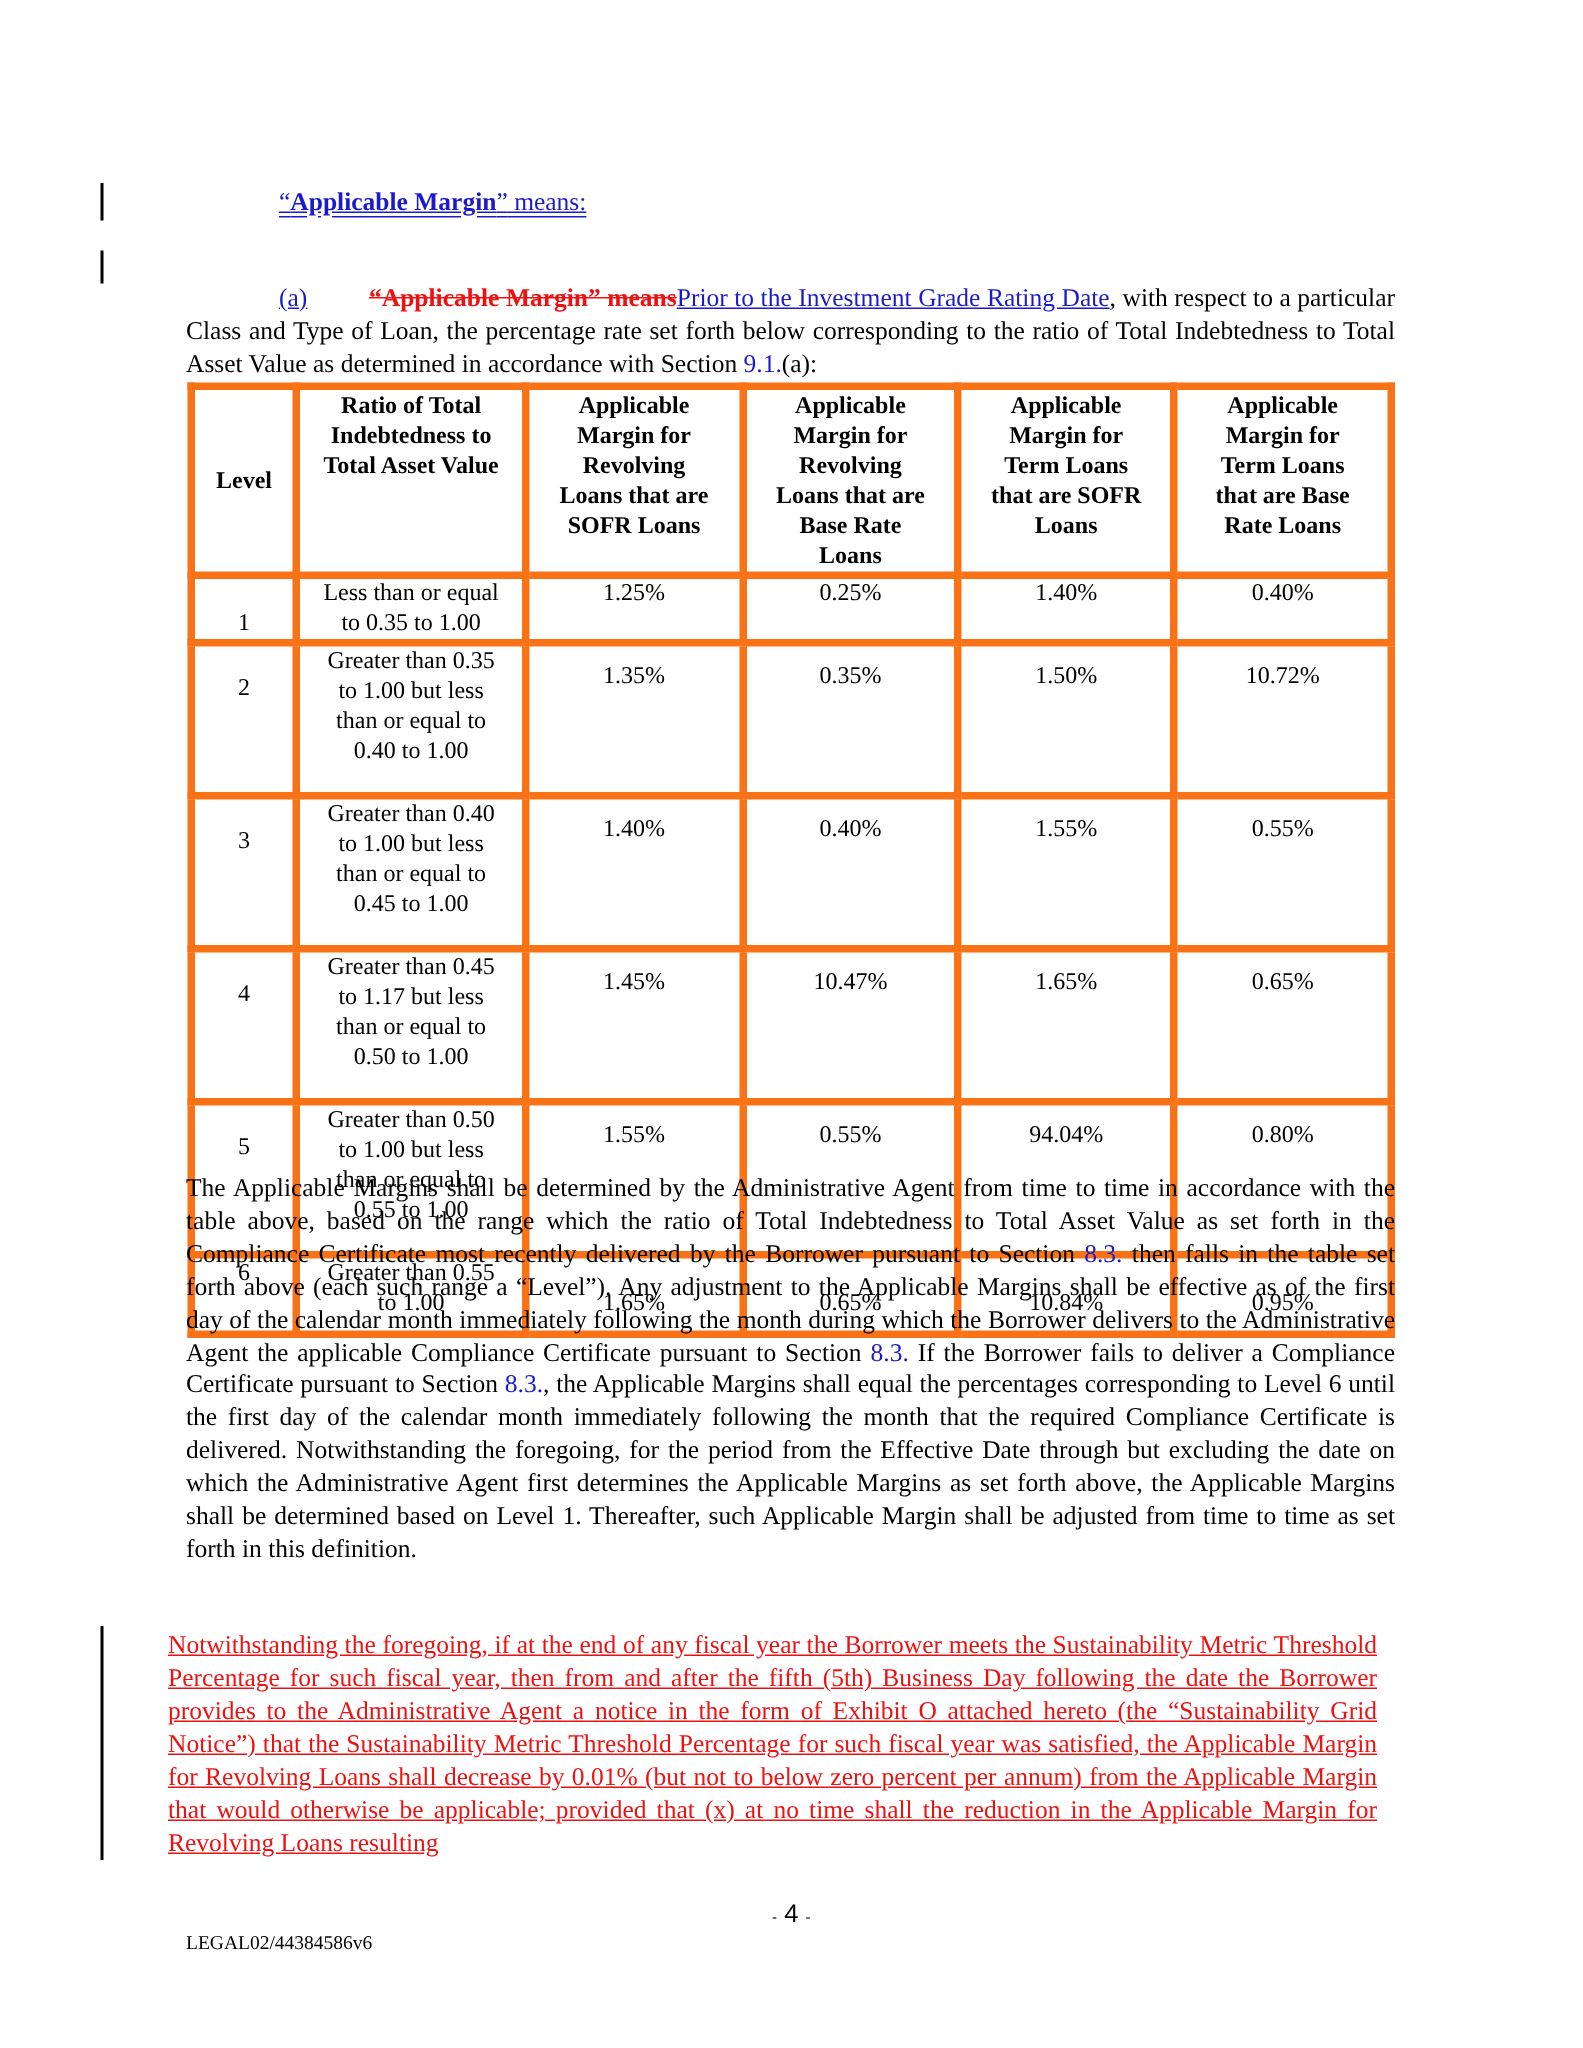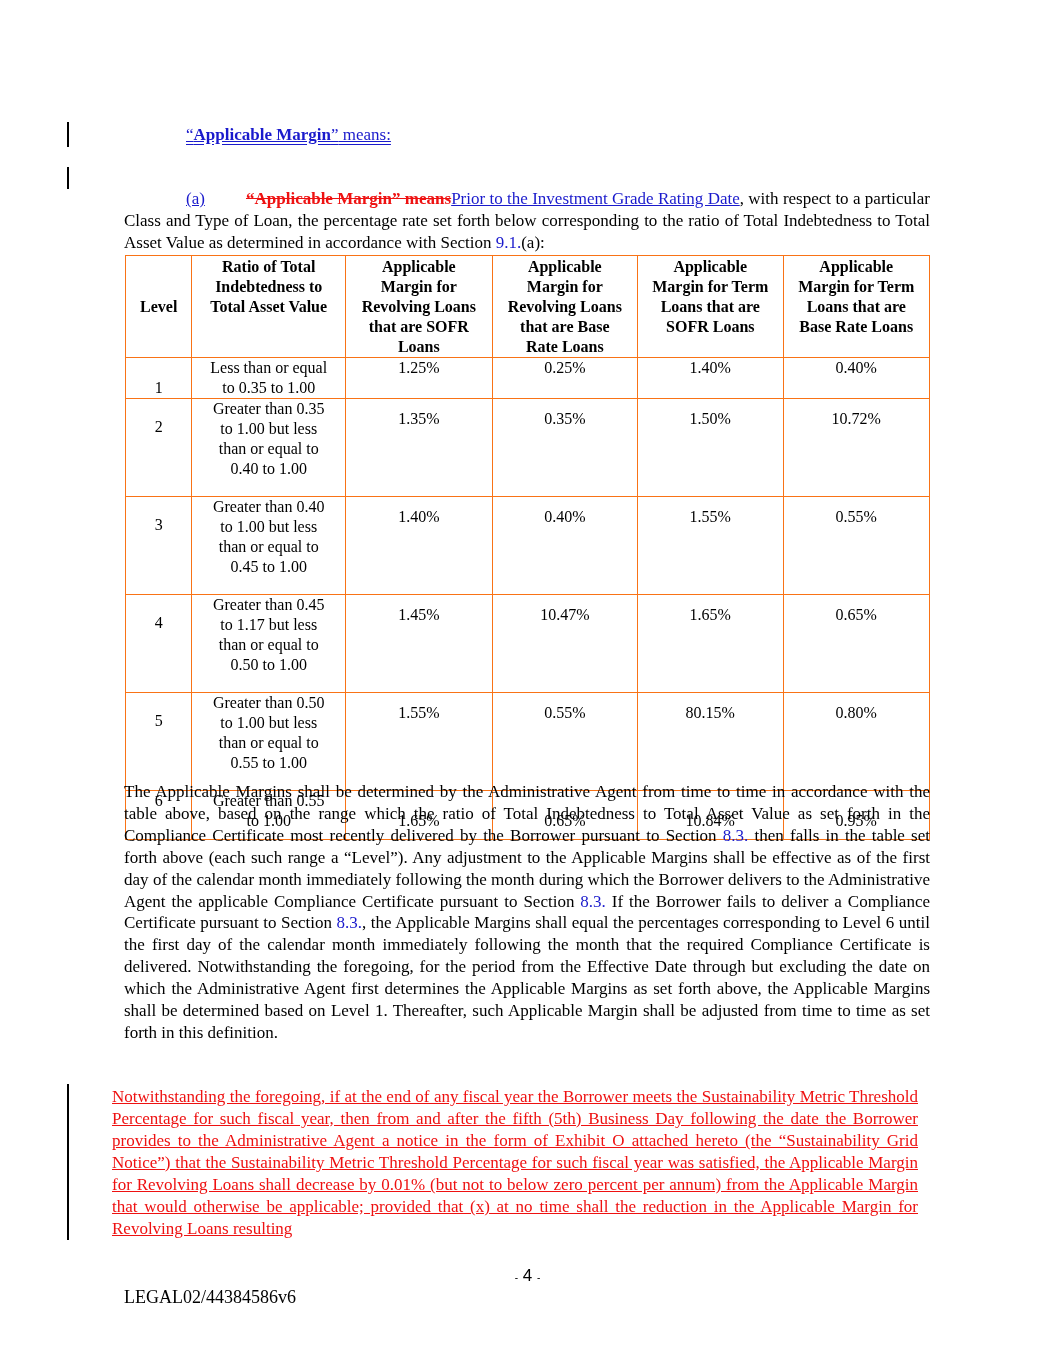--- a/index.html
+++ b/index.html
@@ -22,21 +22,21 @@
       position: absolute; left: 124px; top: 168px; width: 806px;
       line-height: 22px; text-align: justify; margin-top: 20px;
     }
     .para-a .lead { display: inline-block; width: 62px; }
     .para-a .num { display: inline-block; width: 60px; }
     table.grid {
       position: absolute; left: 125px; top: 255px; width: 805px;
       border-collapse: collapse; font-size: 16px; line-height: 20px;
     }
     table.grid th, table.grid td {
-      border: 1px solid #f97316; text-align: center; padding: 0 14px;
+      border: 5px solid #f97316; text-align: center; padding: 0 14px;
     }
     table.grid th { font-weight: bold; vertical-align: top; padding-top: 1px; height: 99px; }
     table.grid th.level-h { vertical-align: middle; }
     table.grid td { vertical-align: top; }
     table.grid td.lvl { vertical-align: middle; }
     table.grid td.pct { padding-top: 0; }
     tr.r1 td { height: 40px; }
     tr.r1 td.lvl { vertical-align: bottom; }
     tr.rn td { height: 79px; }
     tr.rn td.lvl { vertical-align: top; padding-top: 18px; }
@@ -51,21 +51,21 @@
     .struck-para {
       position: absolute; left: 112px; top: 1086px; width: 806px;
       line-height: 22px; text-align: justify; height: 154px; overflow: hidden; text-decoration: underline;
     }
     .page-num {
       position: absolute; left: 0; width: 1055px; top: 1266px; text-align: center;
       font-family: "Liberation Sans", sans-serif; font-size: 17px;
     }
     .page-num .dash { font-size: 10px; }
     .doc-id {
-      position: absolute; left: 124px; top: 1287px; font-size: 18px;
+      position: absolute; left: 124px; top: 1287px; font-size: 13px;
     }
   </style>
 </head>
 <body>
 
 <div class="page">
 
   <div class="change-bar" style="top:122px;height:25px;"></div>
   <div class="change-bar" style="top:167px;height:22px;"></div>
   <div class="change-bar" style="top:1084px;height:156px;"></div>
@@ -128,21 +128,21 @@
         <td class="pct">1.45%</td>
         <td class="pct">10.47%</td>
         <td class="pct">1.65%</td>
         <td class="pct">0.65%</td>
       </tr>
       <tr class="rn">
         <td class="lvl">5</td>
         <td>Greater than 0.50 to 1.00 but less than or equal to 0.55 to 1.00</td>
         <td class="pct">1.55%</td>
         <td class="pct">0.55%</td>
-        <td class="pct">80.15%</td>
+        <td class="pct">94.04%</td>
         <td class="pct">0.80%</td>
       </tr>
       <tr class="r6">
         <td class="lvl">6</td>
         <td>Greater than 0.55 to 1.00</td>
         <td class="pct">1.65%</td>
         <td class="pct">0.65%</td>
         <td class="pct">10.84%</td>
         <td class="pct">0.95%</td>
       </tr>

